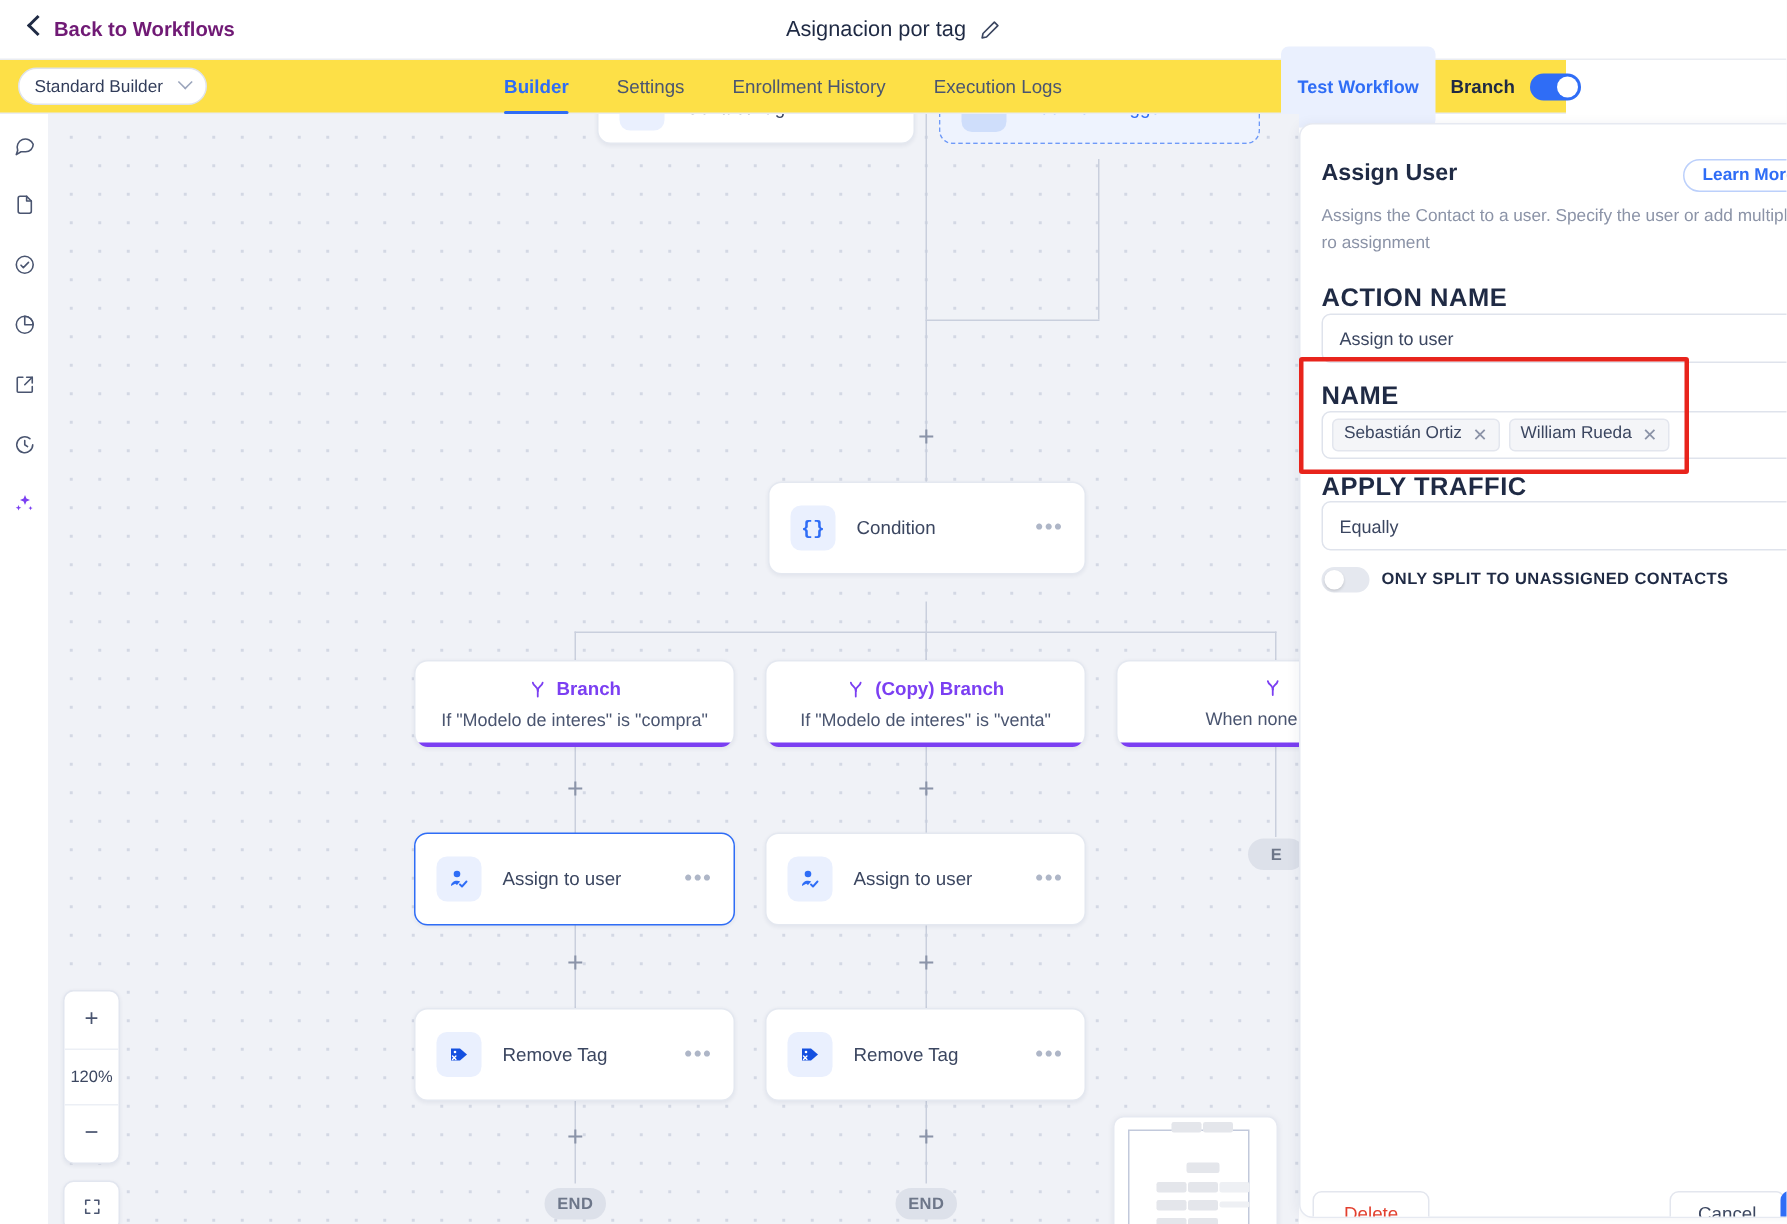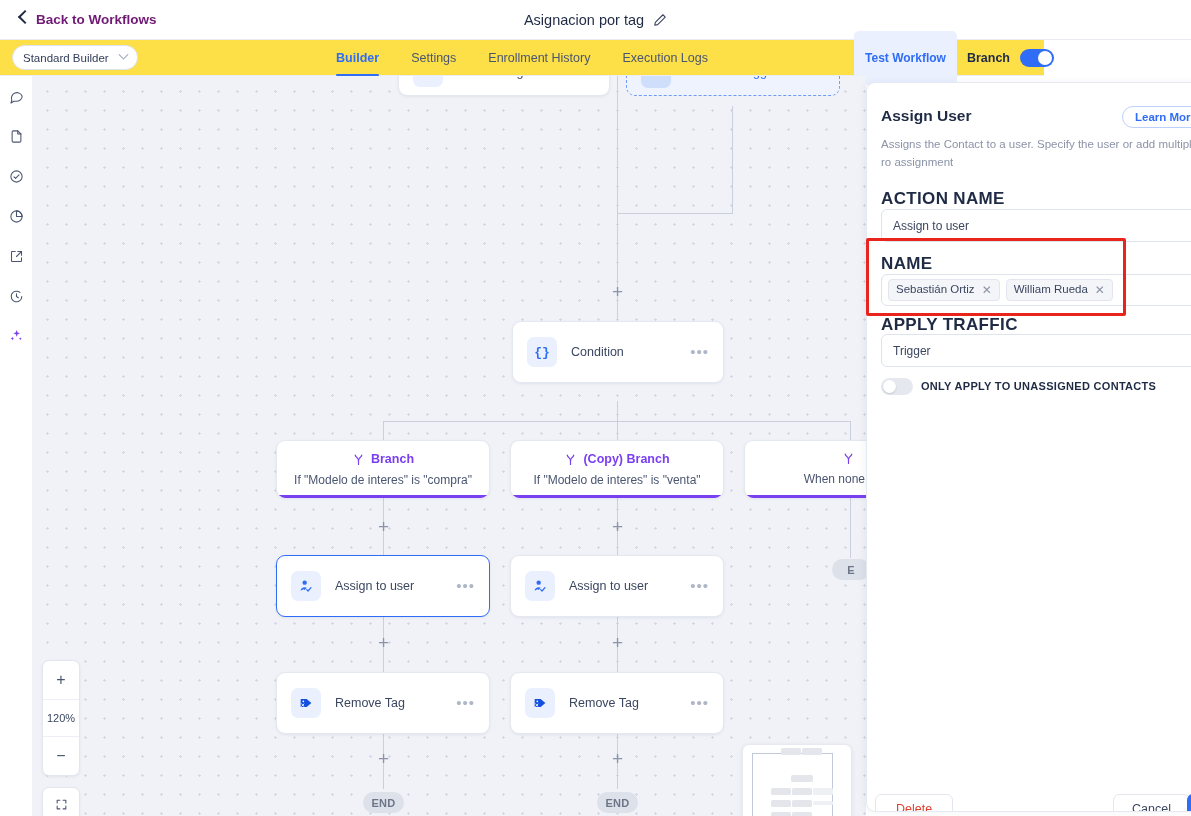--- a/index.html
+++ b/index.html
@@ -566,25 +566,25 @@
         <span class="chip-x">✕</span>
       </div>
       <div class="chip">
         <span>William Rueda</span>
         <span class="chip-x">✕</span>
       </div>
     </div>
 
     <div class="field-label" style="top:232px;">APPLY TRAFFIC</div>
     <div class="field-box" style="top:251px;">
-      <span>Trigger</span>
+      <span>Equally</span>
     </div>
 
     <div class="toggle-gray" style="top:295px;"></div>
-    <div class="toggle-text" style="top:297px;">ONLY APPLY TO UNASSIGNED CONTACTS</div>
+    <div class="toggle-text" style="top:297px;">ONLY SPLIT TO UNASSIGNED CONTACTS</div>
 
     <div class="btn-delete">Delete</div>
     <div class="btn-cancel">Cancel</div>
     <div class="btn-save">Save</div>
   </div>
 
   <div class="annot-rect"></div>
 
 </div>
 

